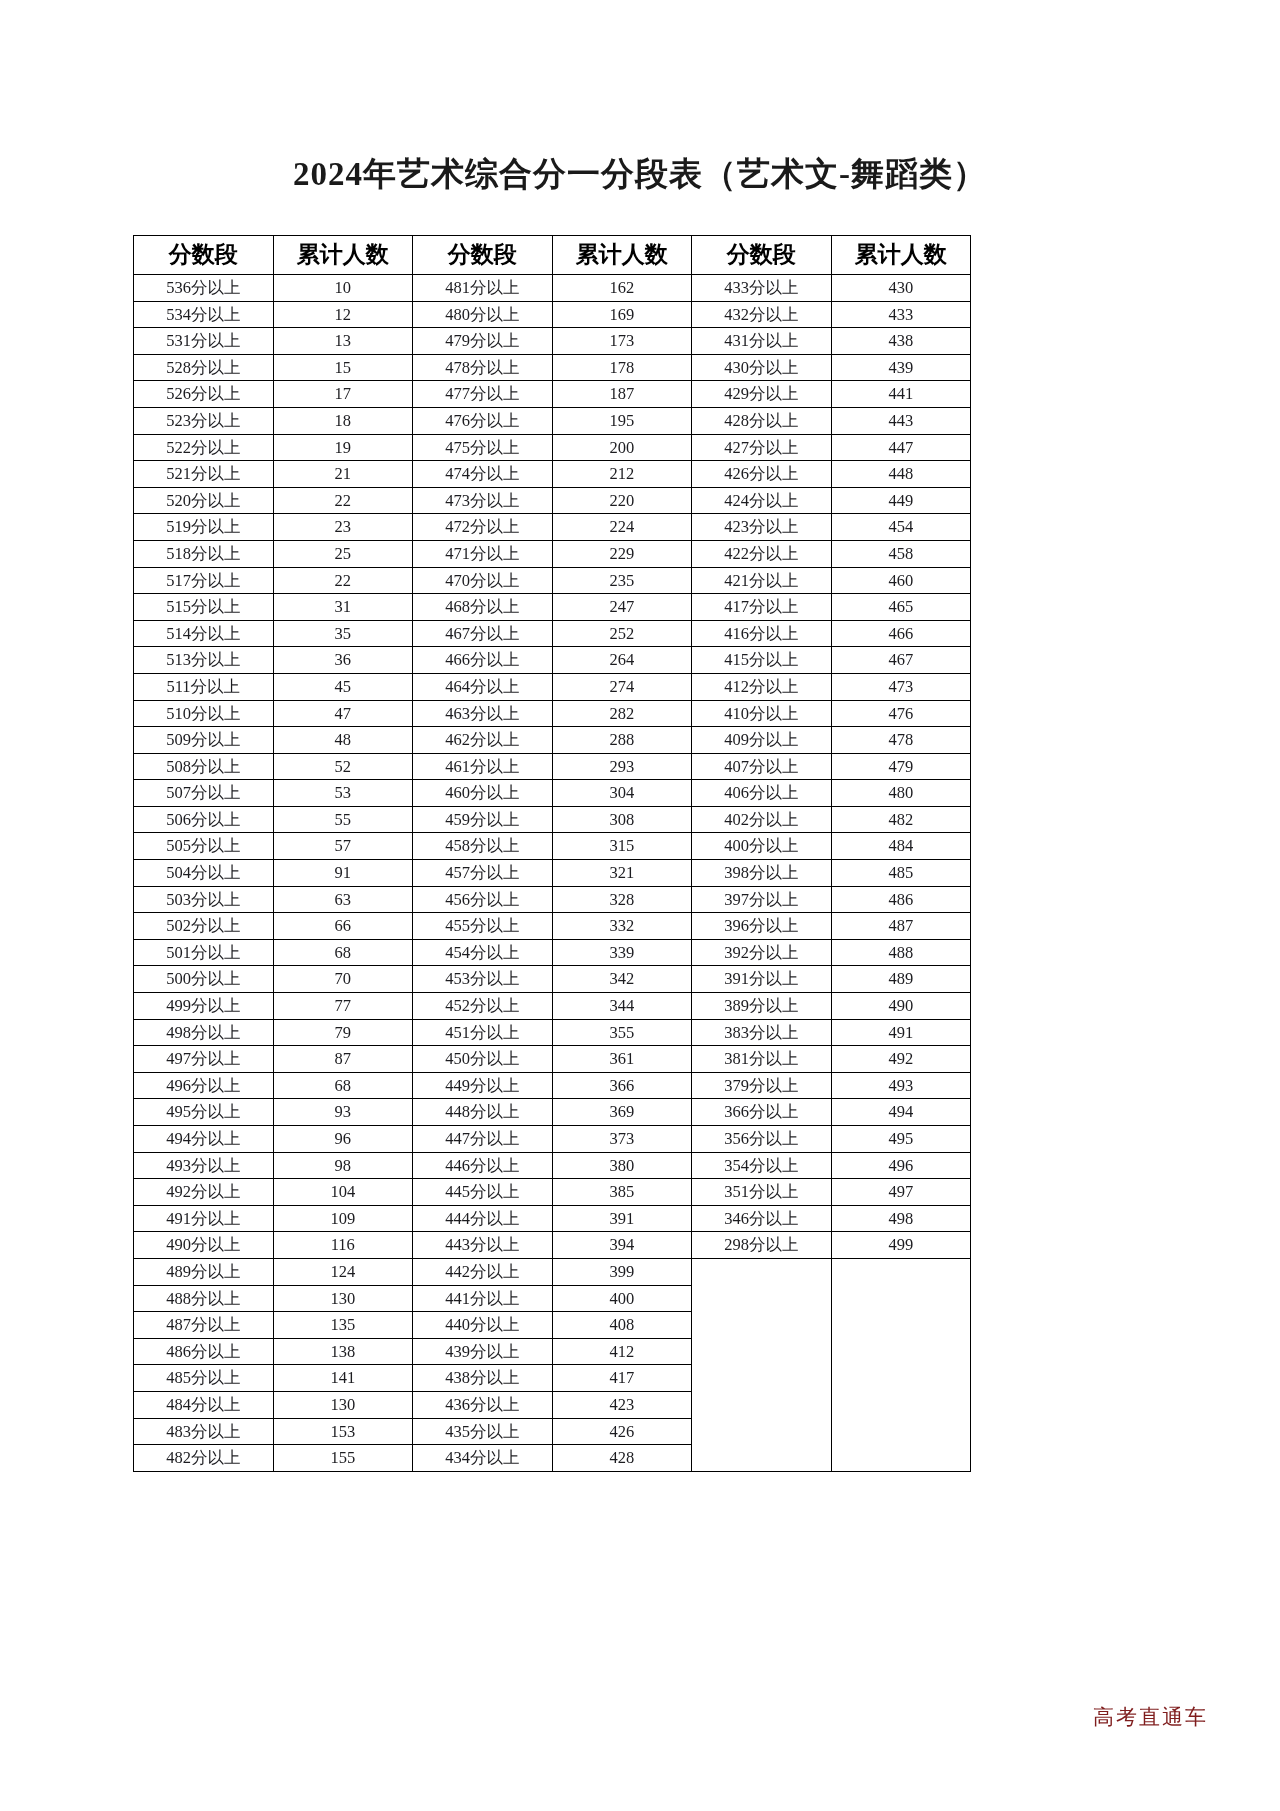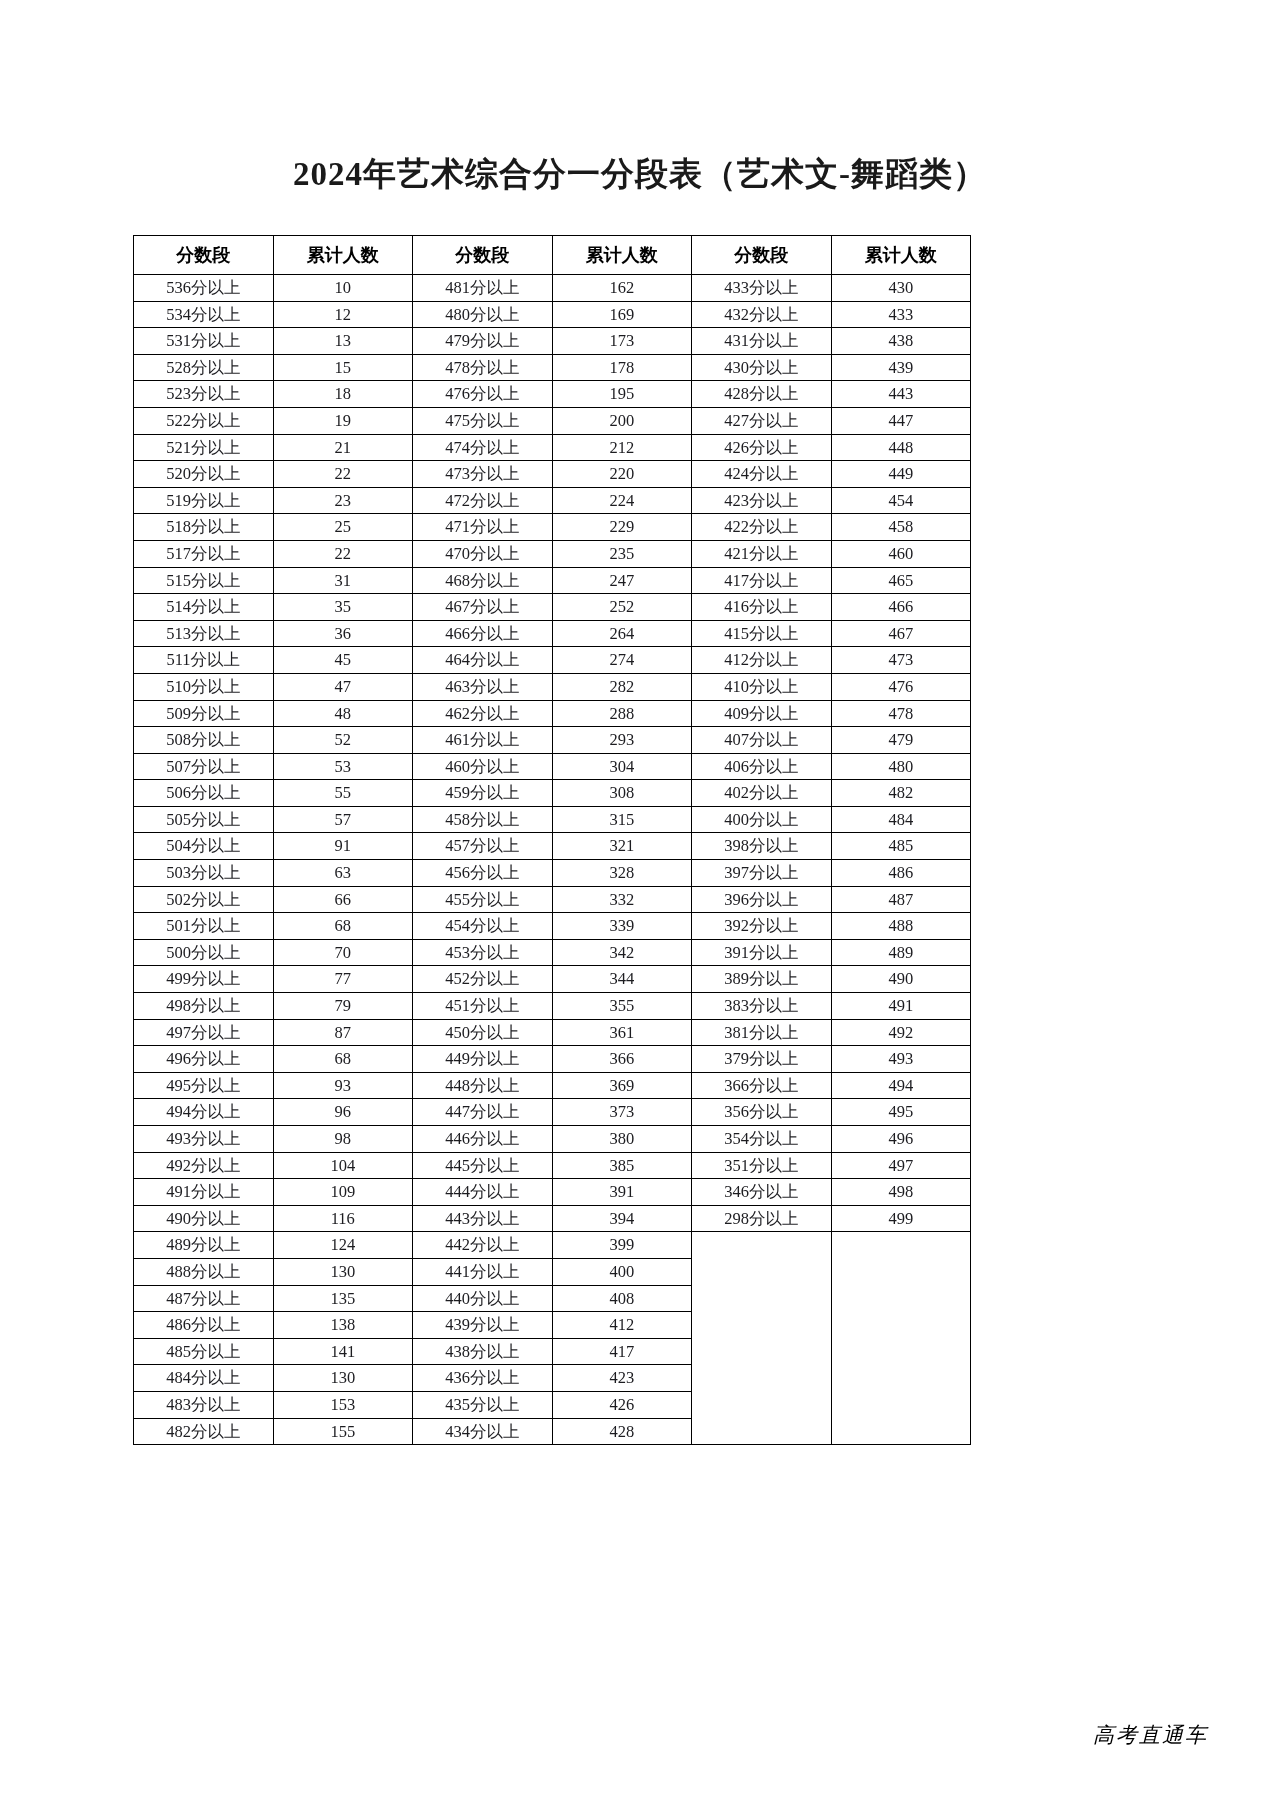--- a/index.html
+++ b/index.html
@@ -50,46 +50,45 @@
     font-size: 16.5px;
     height: 25.6px;
     line-height: 25.6px;
     padding: 0;
     color: #1c1c20;
     font-family: "Liberation Serif", "DejaVu Serif", serif;
     white-space: nowrap;
   }
   table.score-table th {
     font-weight: bold;
-    font-size: 18px;
+    font-size: 23px;
     height: 38px;
     line-height: 38px;
     color: #000000;
   }
   table.score-table td.empty {
     border-left: 1.3px solid #000000;
     border-right: 1.3px solid #000000;
     border-top: none;
     border-bottom: none;
   }
   table.score-table tr.last-row td.empty {
     border-bottom: 1.3px solid #000000;
   }
   col.c-range { width: 139.5px; }
   col.c-count { width: 139.5px; }
   .watermark {
     position: absolute;
     right: 72px;
-    bottom: 62px;
+    bottom: 80px;
     font-size: 21px;
-    color: #000000;
+    color: #7f1d1d;
     letter-spacing: 2px;
     font-family: "Liberation Sans", "DejaVu Sans", sans-serif;
     user-select: none;
-    font-style: italic;
   }
 </style>
 </head>
 <body>
 
 <div class="page">
 
   <h1 class="doc-title">2024年艺术综合分一分段表（艺术文-舞蹈类）</h1>
 
   <div class="table-wrap">
@@ -139,20 +138,28 @@
           </tr>
           <tr>
             <td>528分以上</td>
             <td>15</td>
             <td>478分以上</td>
             <td>178</td>
             <td>430分以上</td>
             <td>439</td>
           </tr>
           <tr>
+            <td>526分以上</td>
+            <td>17</td>
+            <td>477分以上</td>
+            <td>187</td>
+            <td>429分以上</td>
+            <td>441</td>
+          </tr>
+          <tr>
             <td>523分以上</td>
             <td>18</td>
             <td>476分以上</td>
             <td>195</td>
             <td>428分以上</td>
             <td>443</td>
           </tr>
           <tr>
             <td>522分以上</td>
             <td>19</td>

